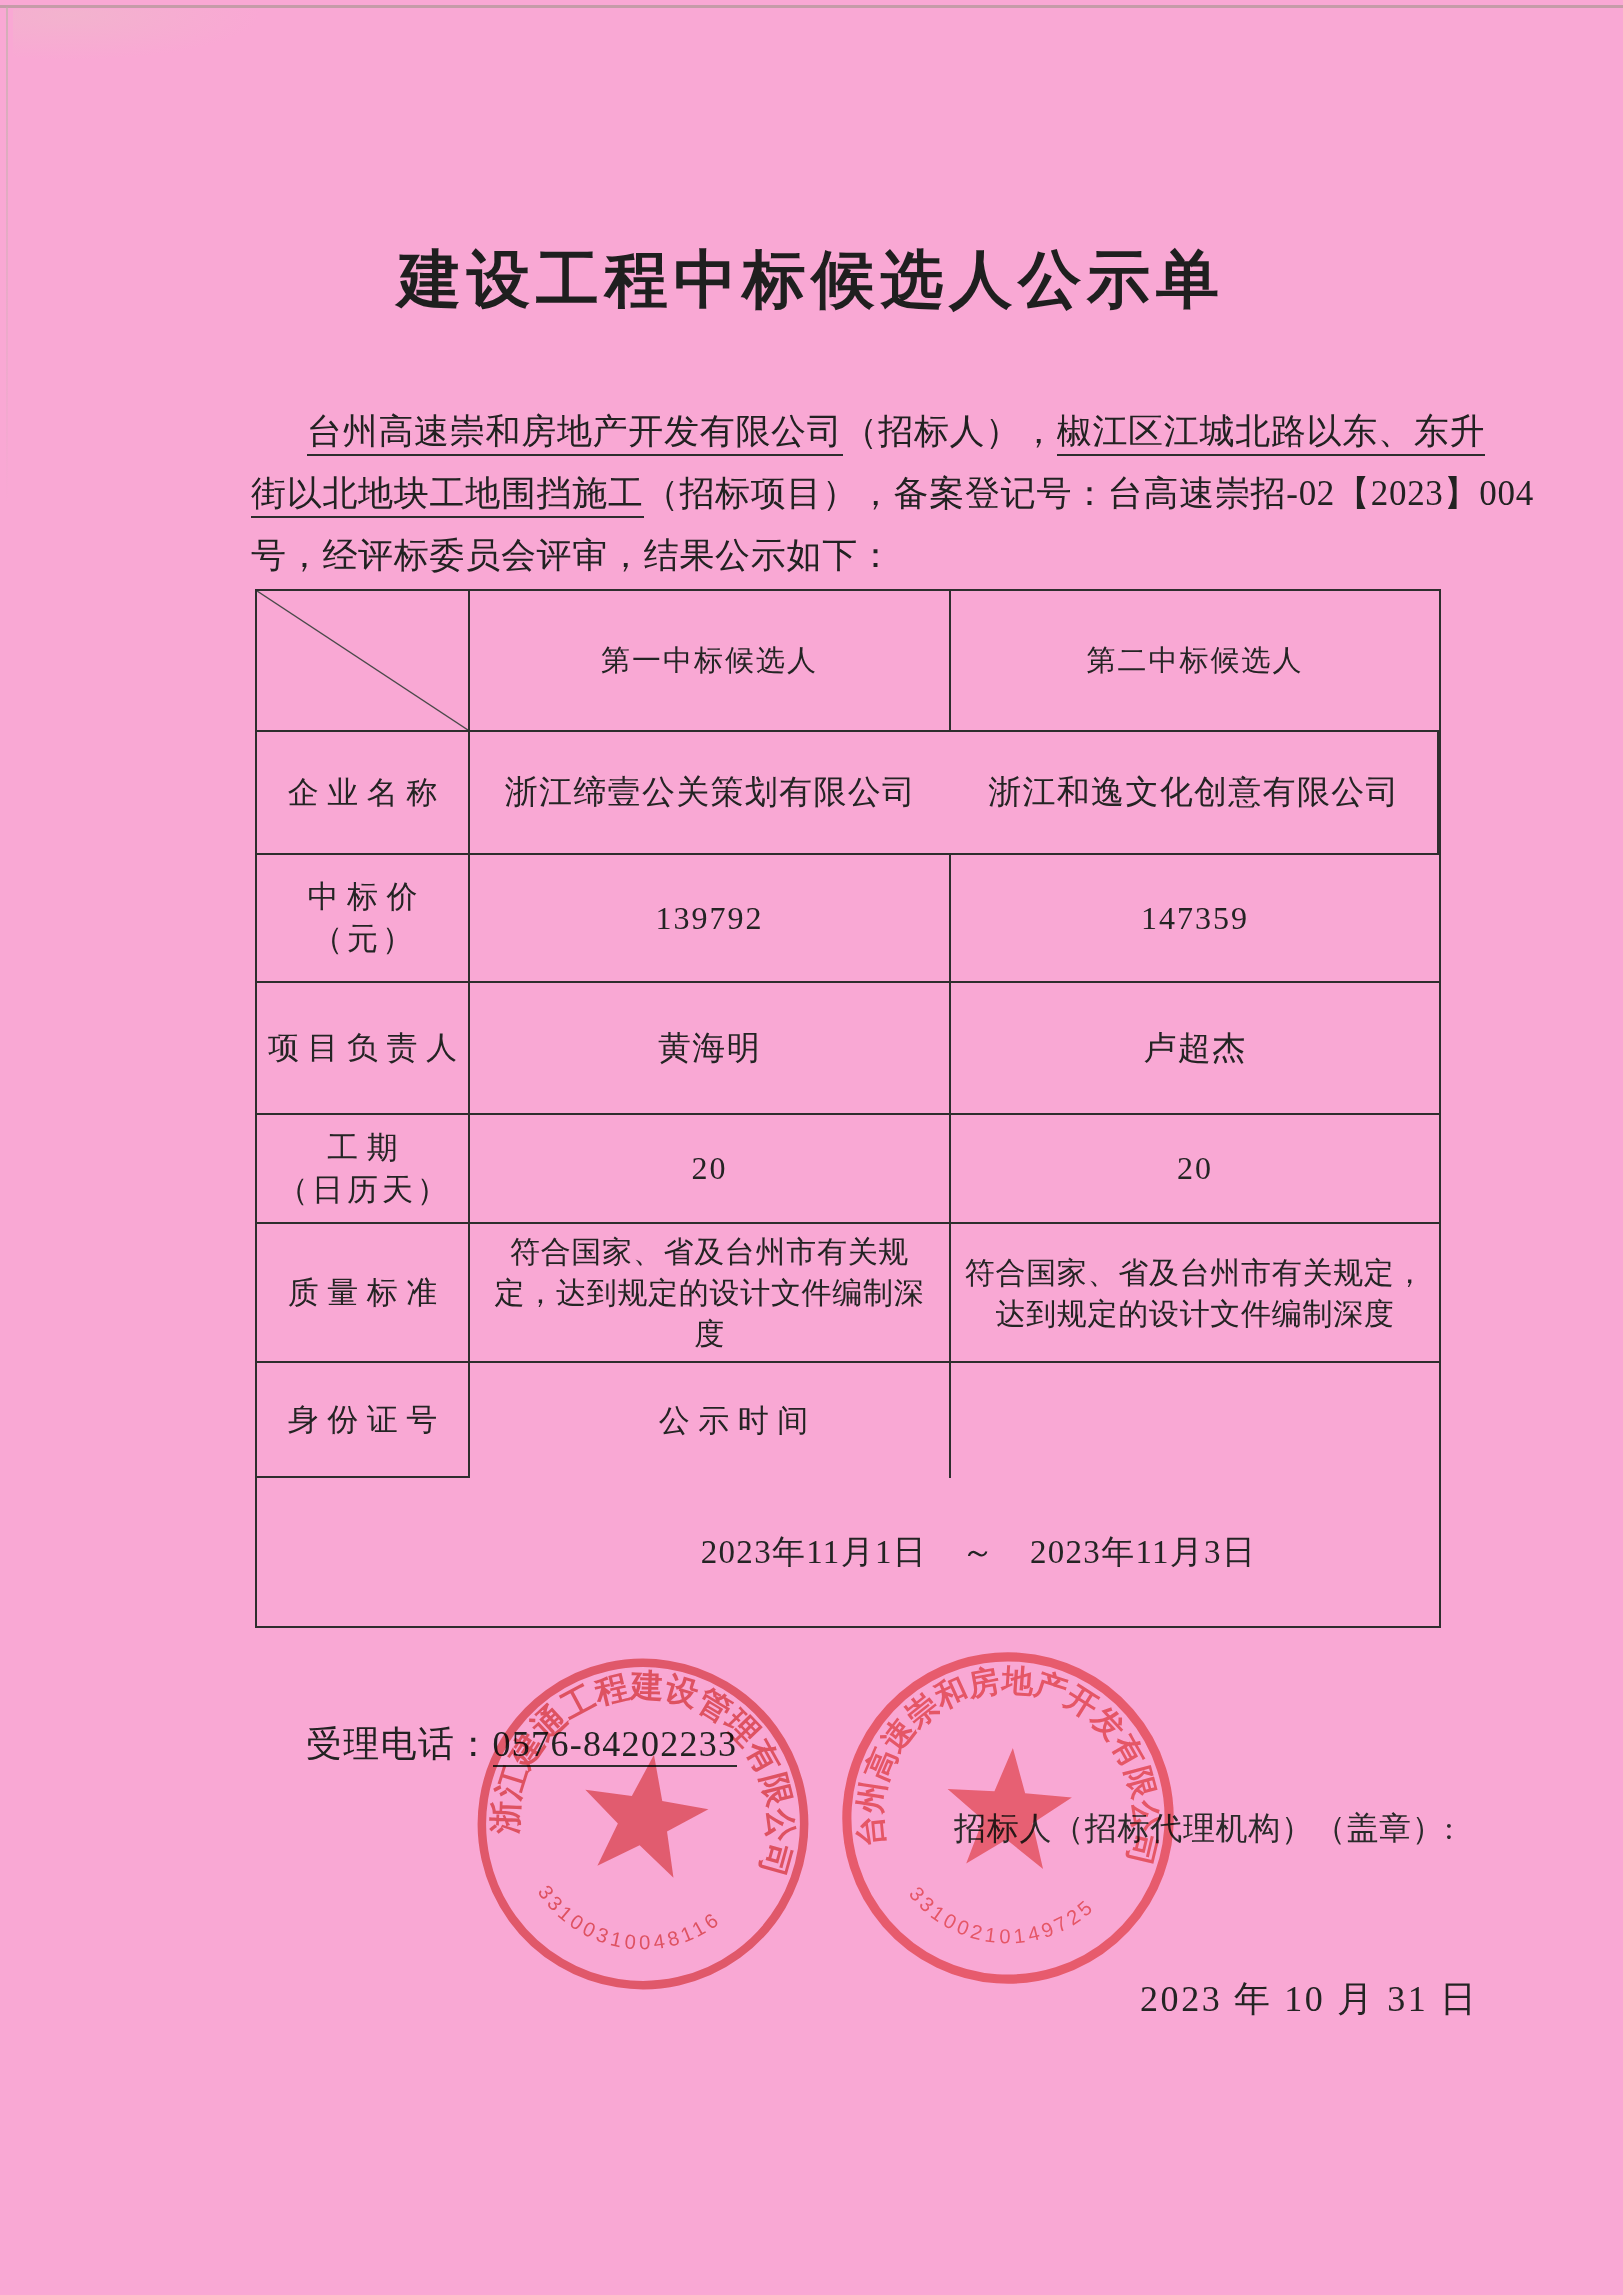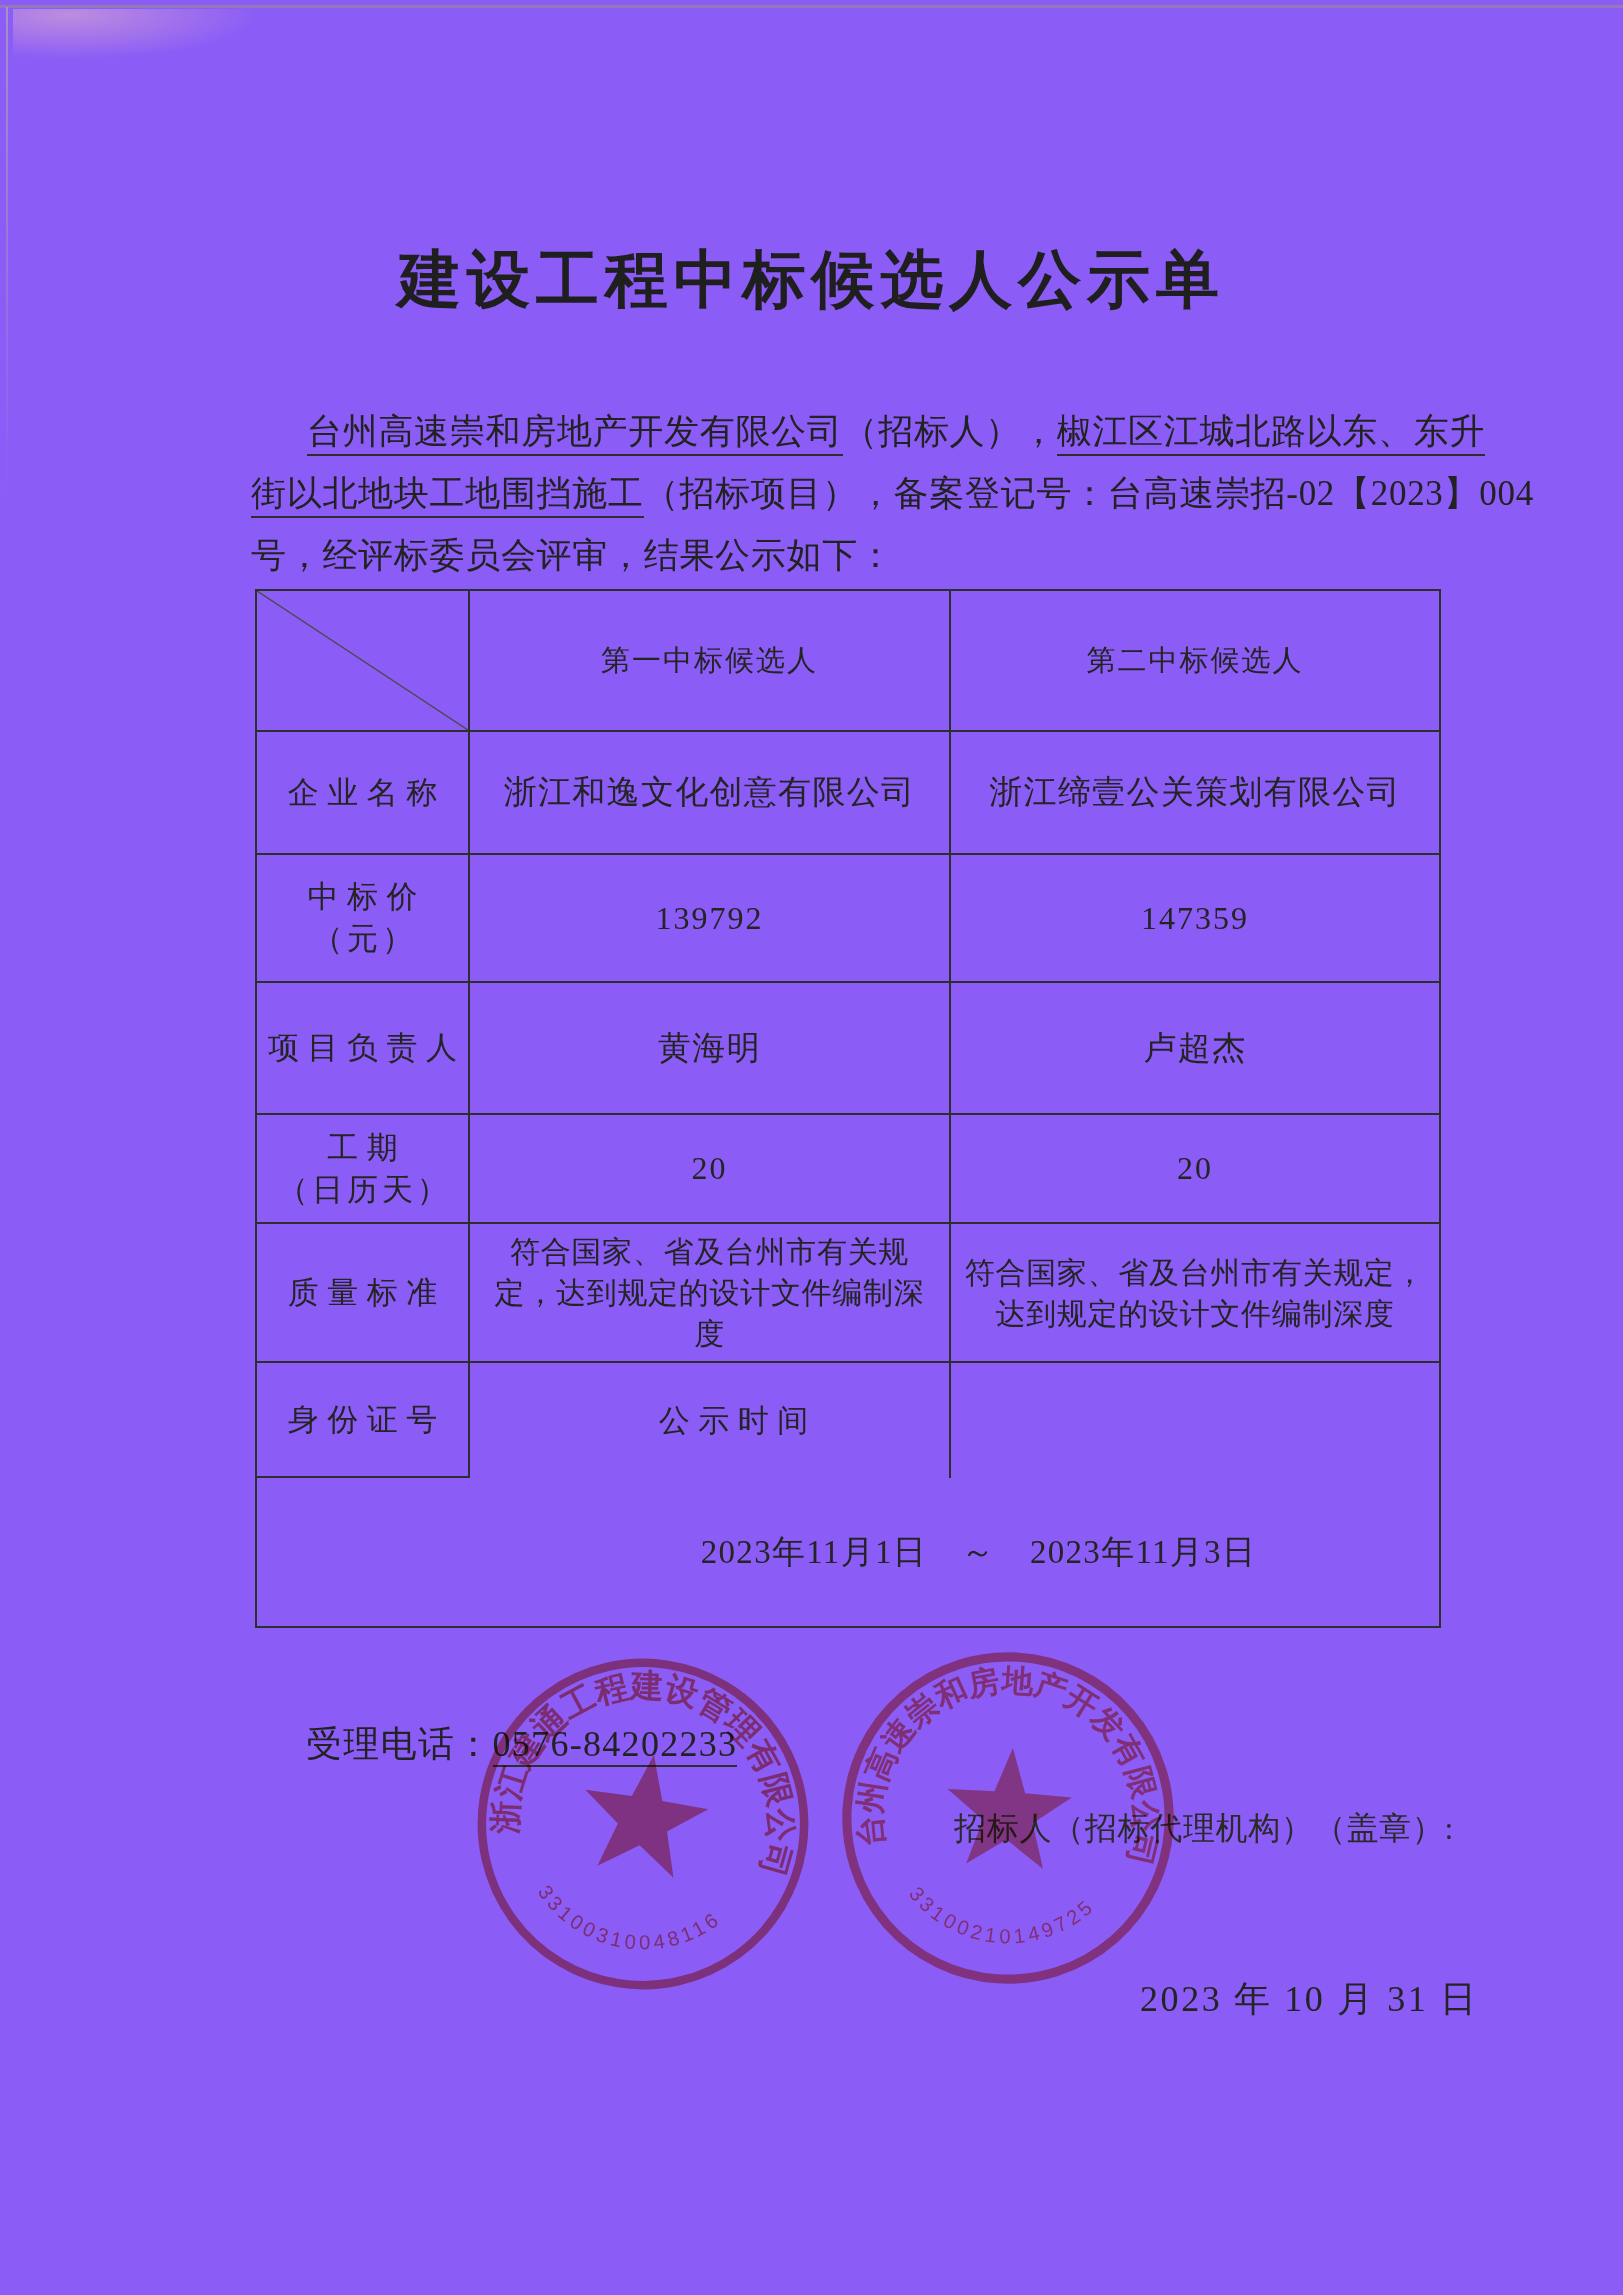--- a/index.html
+++ b/index.html
@@ -1,18 +1,18 @@
 <!DOCTYPE html>
 <html style="font-size:10.5px"><head>
 <meta charset="utf-8">
 <style>
   html,body{margin:0;padding:0;background:#ffffff;}
   .page{
     position:relative; width:1623px; height:2295px; overflow:hidden;
-    background:#8b5cf6;
+    background:#f9a8d4;
     font-family:"Liberation Serif","DejaVu Serif",serif;
     color:#262626;
   }
   
   .scan-top{position:absolute;top:5.2px;left:0;width:1623px;height:2.6px;background:#9a9283;opacity:.55;}
   .scan-top-smudge{position:absolute;top:9.2px;left:13px;width:281px;height:59px;
     background:radial-gradient(ellipse at 20% 10%, rgba(236,190,200,.5), rgba(255,255,255,0) 60%);}
   .scan-left{position:absolute;top:6.5px;left:5.9px;width:2px;height:497px;
     background:linear-gradient(#b9b2a4, rgba(185,178,164,0));opacity:.6;}
 
@@ -86,22 +86,22 @@
 
     <div class="cell corner">
       <svg viewBox="0 0 100 100" preserveAspectRatio="none">
         <line x1="0" y1="0" x2="100" y2="100" stroke="#4a4a4a" stroke-width="1.4" vector-effect="non-scaling-stroke"></line>
       </svg>
     </div>
     <div class="cell hdr">第一中标候选人</div>
     <div class="cell hdr last-col">第二中标候选人</div>
 
     <div class="cell lbl">企业名称</div>
+    <div class="cell val-co last-col">浙江缔壹公关策划有限公司</div>
     <div class="cell val-co">浙江和逸文化创意有限公司</div>
-    <div class="cell val-co last-col">浙江缔壹公关策划有限公司</div>
 
     <div class="cell lbl">
       <span>中标价</span>
       <span class="l2">（元）</span>
     </div>
     <div class="cell val-num">139792</div>
     <div class="cell val-num last-col">147359</div>
 
     <div class="cell lbl">项目负责人</div>
     <div class="cell val-co">黄海明</div>

